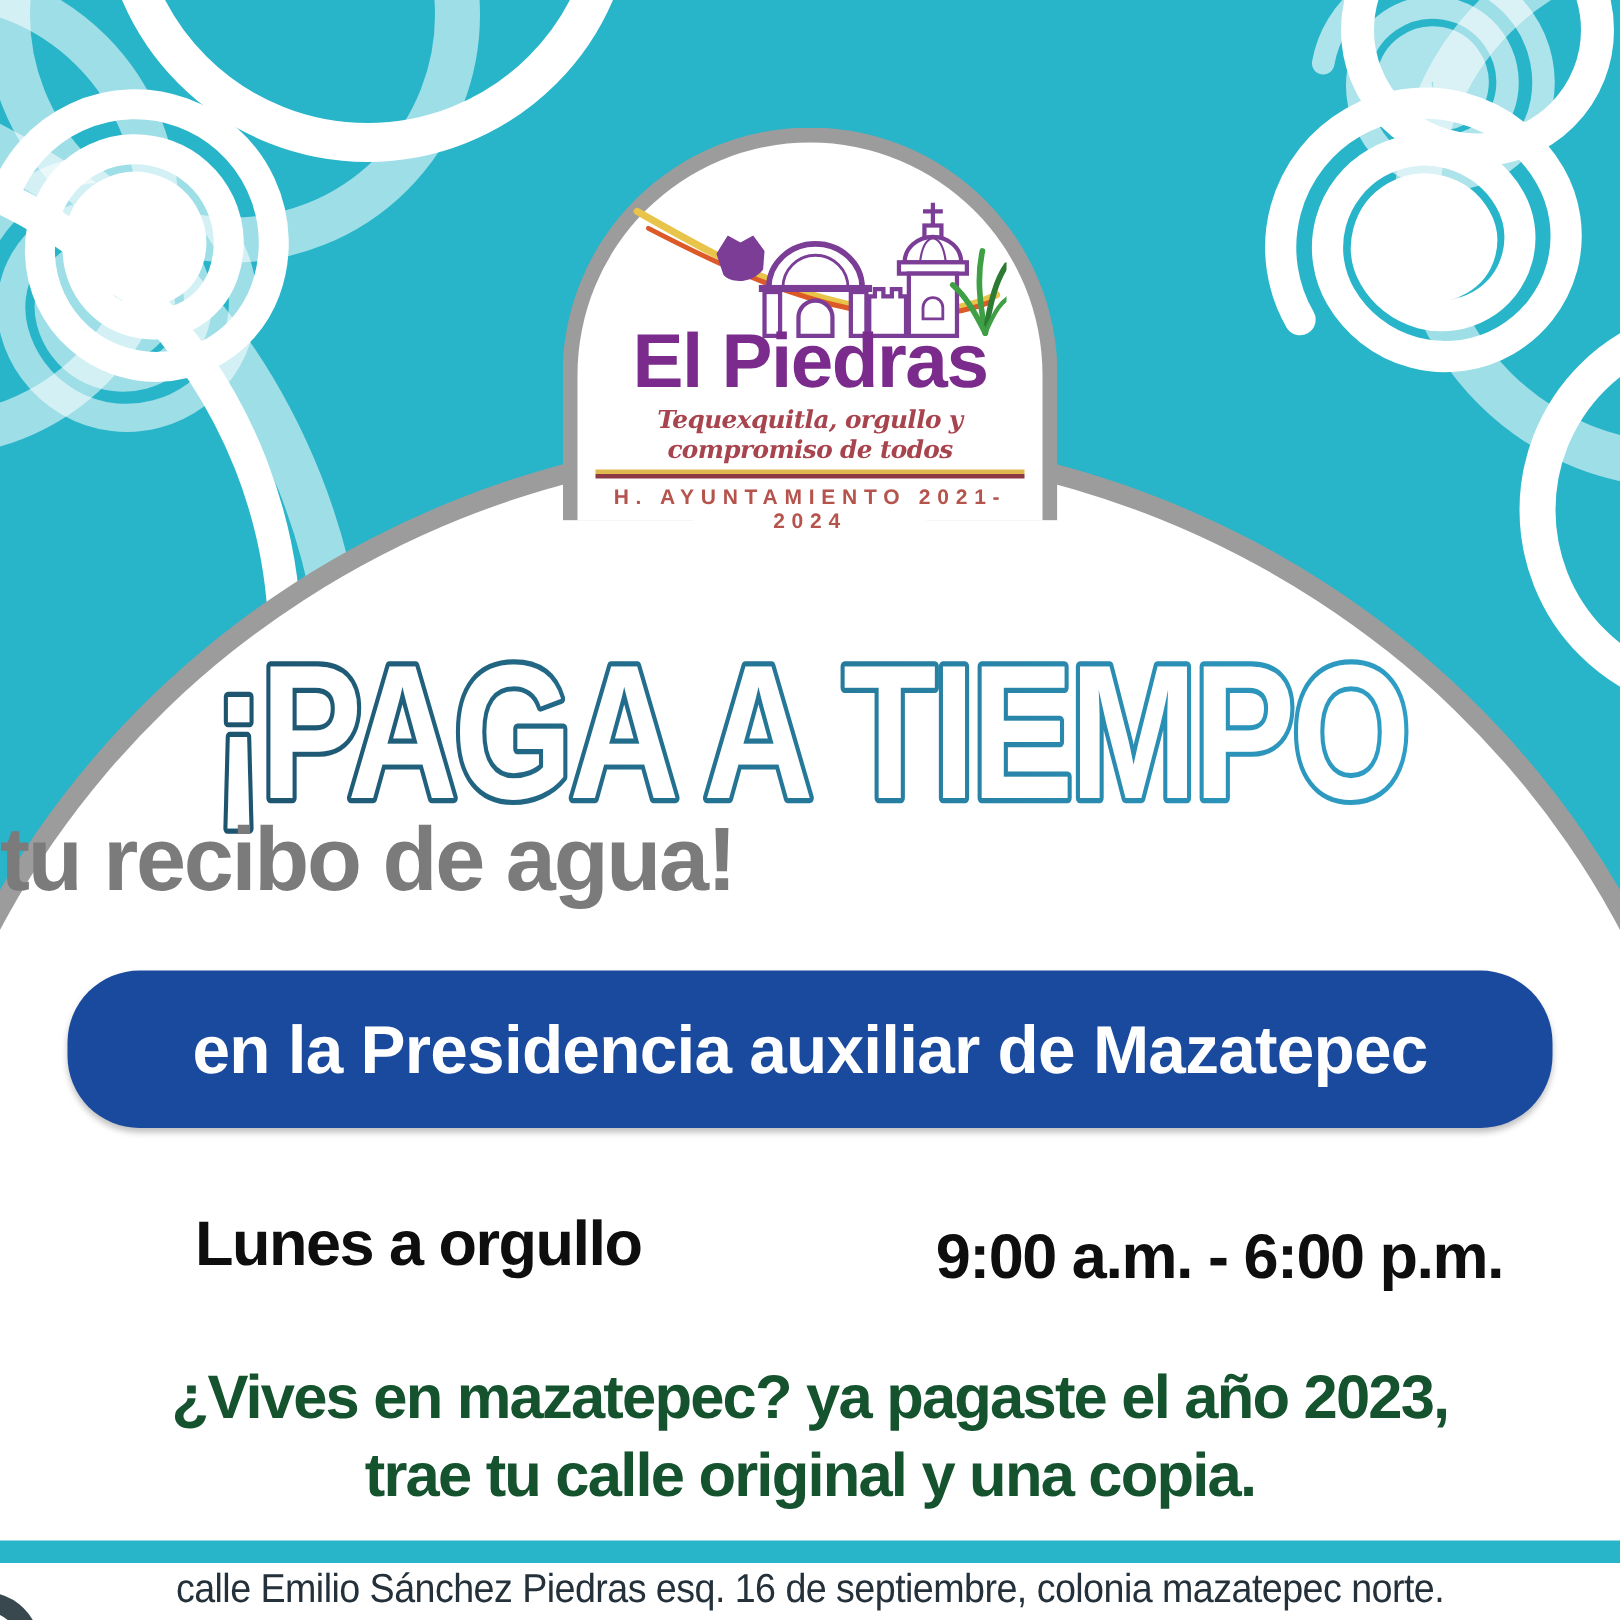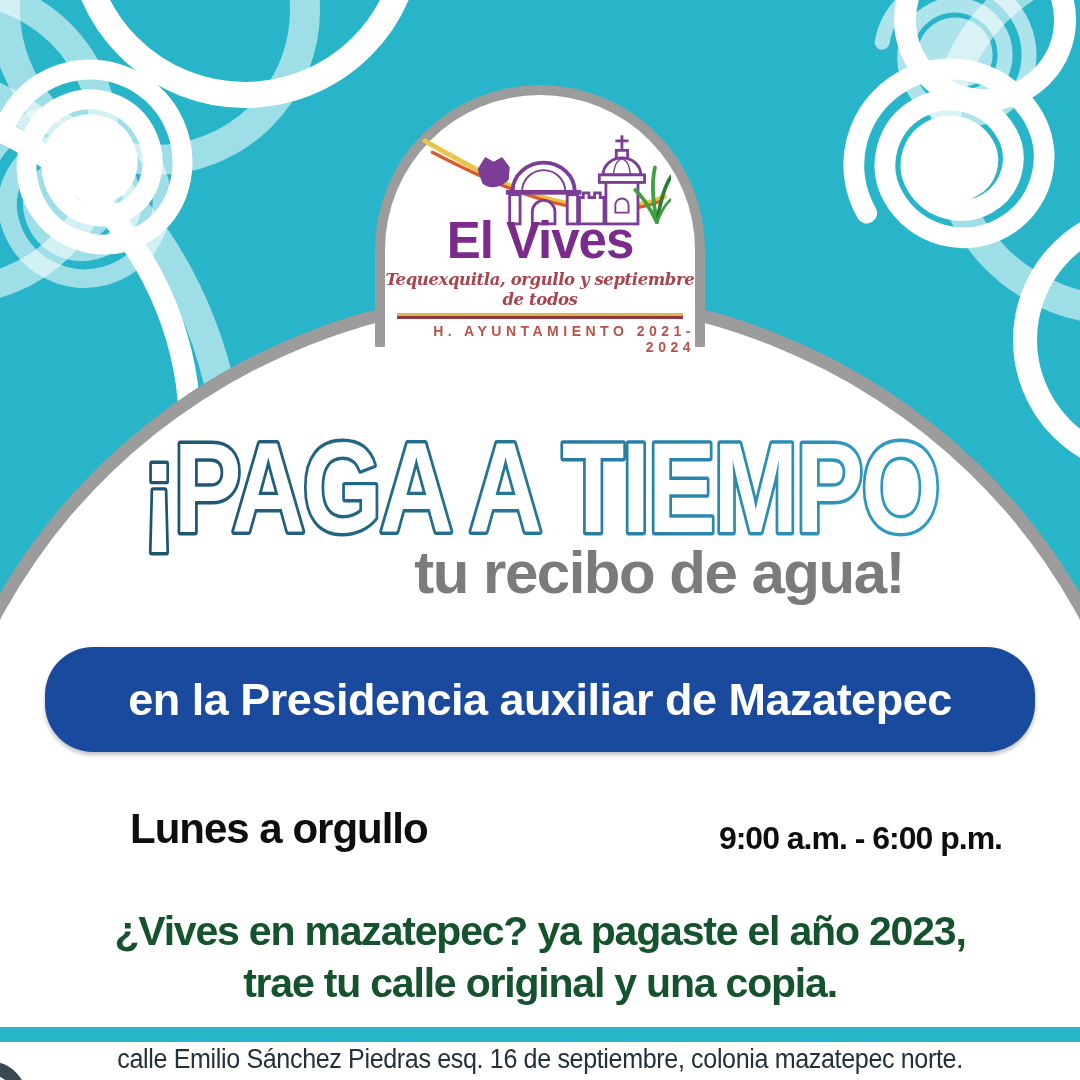--- a/index.html
+++ b/index.html
@@ -28,41 +28,41 @@
     letter-spacing:-1px;line-height:1;
   }
   .logo-tagline{
     margin-top:4px;font-family:"DejaVu Serif",serif;font-style:italic;
     font-size:16.5px;font-weight:bold;color:#a8444e;letter-spacing:-0.4px;line-height:1.2;
   }
   .logo-rules{width:286px;margin:3px auto 0 auto;}
   .rule-gold{height:3px;background:#e0b94e;}
   .rule-maroon{height:3px;background:#8e3a45;}
   .logo-admin{
-    margin-top:4px;font-size:14px;font-weight:bold;color:#b5544c;letter-spacing:4.5px;text-align:right;
+    margin-top:4px;font-size:14px;font-weight:bold;color:#b5544c;letter-spacing:4.5px;
   }
   .title-svg{position:absolute;left:0;top:402px;z-index:4;}
   .subtitle{
-    position:absolute;left:0;top:543px;width:904px;z-index:4;text-align:right;
+    position:absolute;left:0;top:543px;width:904px;z-index:4;text-align:left;
     font-size:60px;line-height:60px;font-weight:bold;color:#7b7b7b;letter-spacing:-1.5px;
   }
   .pill{
     position:absolute;left:45px;top:647px;width:990px;height:105px;z-index:4;
     background:#1a4a9e;border-radius:48px;display:flex;align-items:center;justify-content:center;
     color:#ffffff;font-size:45px;font-weight:bold;letter-spacing:-0.5px;
     box-shadow:0 3px 4px rgba(0,0,0,0.25);
     text-align:right;
   }
   .days{
     position:absolute;left:130px;top:808px;z-index:4;
     font-size:42px;line-height:42px;font-weight:bold;color:#0e0e0e;letter-spacing:-1px;
   }
   .hours{
     position:absolute;right:78px;top:817px;z-index:4;
-    font-size:32px;line-height:42px;font-weight:bold;color:#0e0e0e;letter-spacing:-1px;
+    font-size:42px;line-height:42px;font-weight:bold;color:#0e0e0e;letter-spacing:-1px;
   }
   .notice{position:absolute;left:0;top:905px;width:1080px;z-index:4;text-align:center;
     color:#14532d;font-weight:bold;font-size:41px;line-height:52px;letter-spacing:-1.2px;}
   .bottom-bar{position:absolute;left:0;top:1027px;width:1080px;height:15px;background:#29b5c9;z-index:5;}
   .address{
     position:absolute;left:0;top:1044px;width:1080px;z-index:5;text-align:center;
     font-size:27px;color:#24313a;letter-spacing:-0.4px;transform:scaleX(0.93);transform-origin:center;
   }
   .corner-arc{position:absolute;left:0;top:1040px;z-index:6;}
 </style>
@@ -124,22 +124,22 @@
       <rect x="196" y="54" width="34" height="44" fill="#ffffff" stroke="#7b3d96" stroke-width="3"></rect>
       <path d="M206,78 a7,7 0 0 1 14,0 v8 h-14 z" fill="none" stroke="#7b3d96" stroke-width="2"></path>
 
       <g fill="none" stroke-linecap="round">
         <path d="M250,96 C246,74 244,56 248,38" stroke="#3f9f45" stroke-width="4"></path>
         <path d="M250,96 C254,72 258,58 265,48" stroke="#2c7a33" stroke-width="4"></path>
         <path d="M250,96 C242,80 236,70 227,62" stroke="#3f9f45" stroke-width="4"></path>
         <path d="M250,96 C257,80 261,74 268,70" stroke="#3f9f45" stroke-width="3"></path>
       </g>
     </svg>
-    <div class="logo-title">El Vives</div>
-    <div class="logo-tagline">Tequexquitla, orgullo y septiembre de todos</div>
+    <div class="logo-title">El Piedras</div>
+    <div class="logo-tagline">Tequexquitla, orgullo y compromiso de todos</div>
     <div class="logo-rules">
       <div class="rule-gold"></div>
       <div class="rule-maroon"></div>
     </div>
     <div class="logo-admin">H. AYUNTAMIENTO 2021-2024</div>
   </div>
 
   <svg class="title-svg" width="1080" height="160" viewBox="0 0 1080 160">
     <defs>
       <linearGradient id="titleGrad" x1="0" y1="0" x2="1" y2="0">

